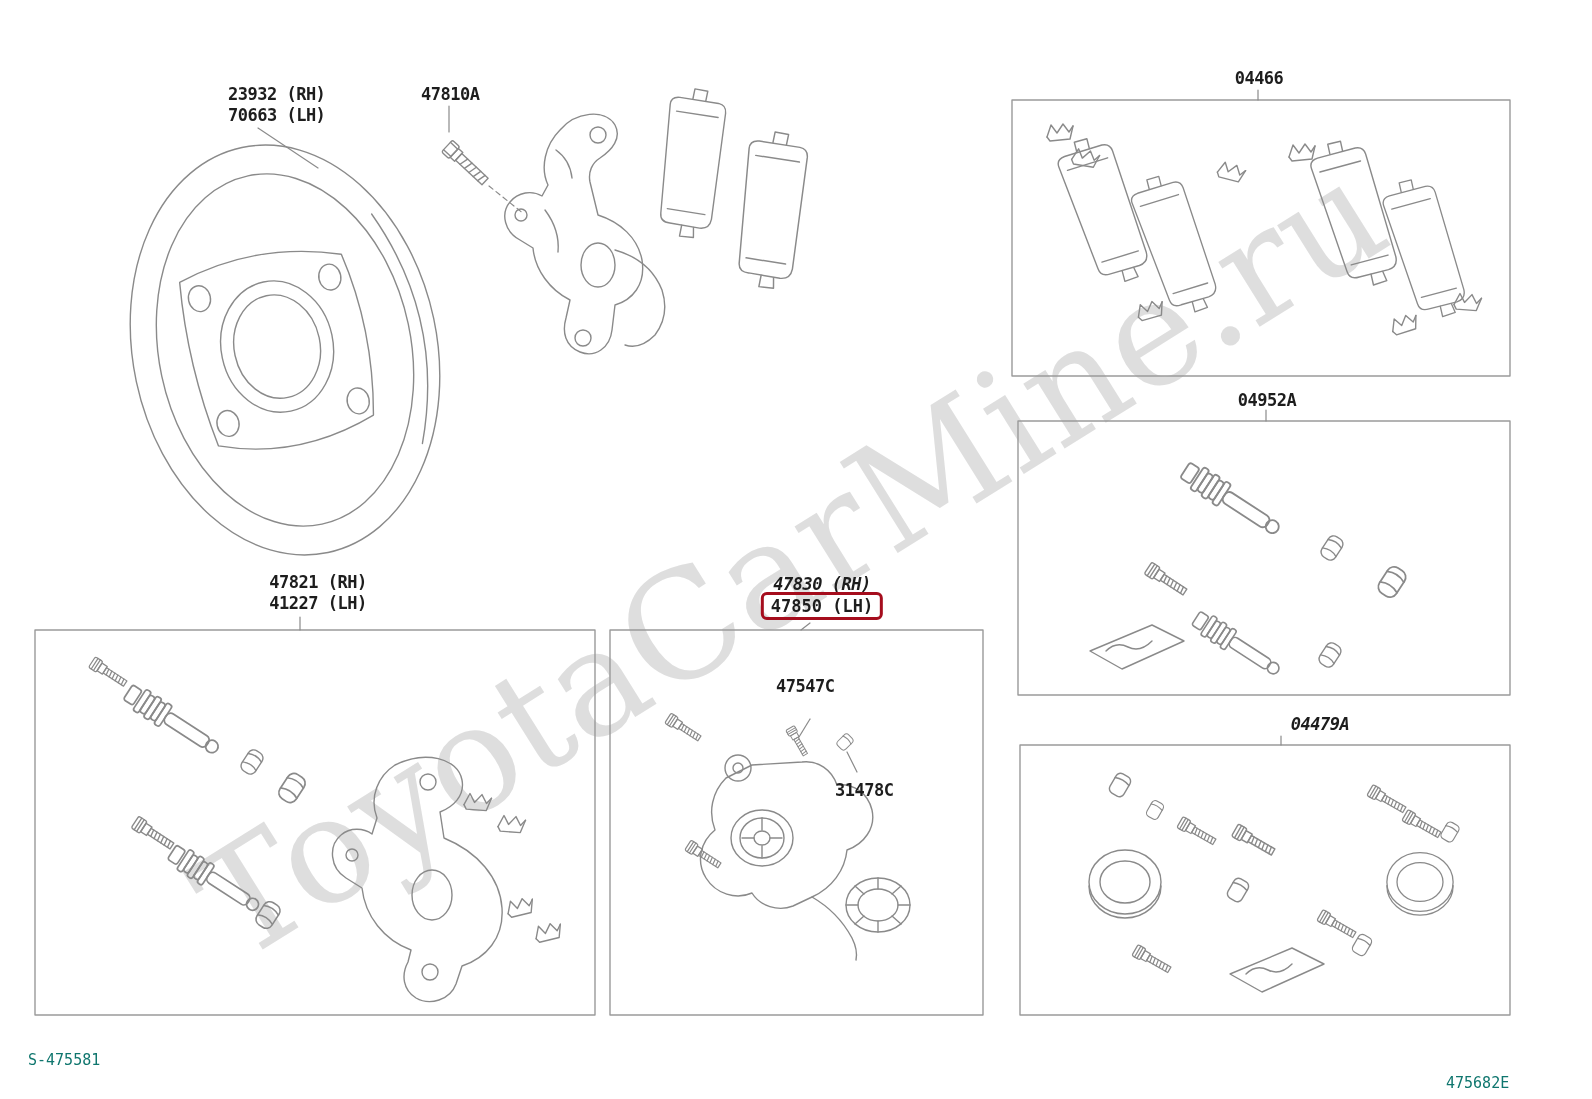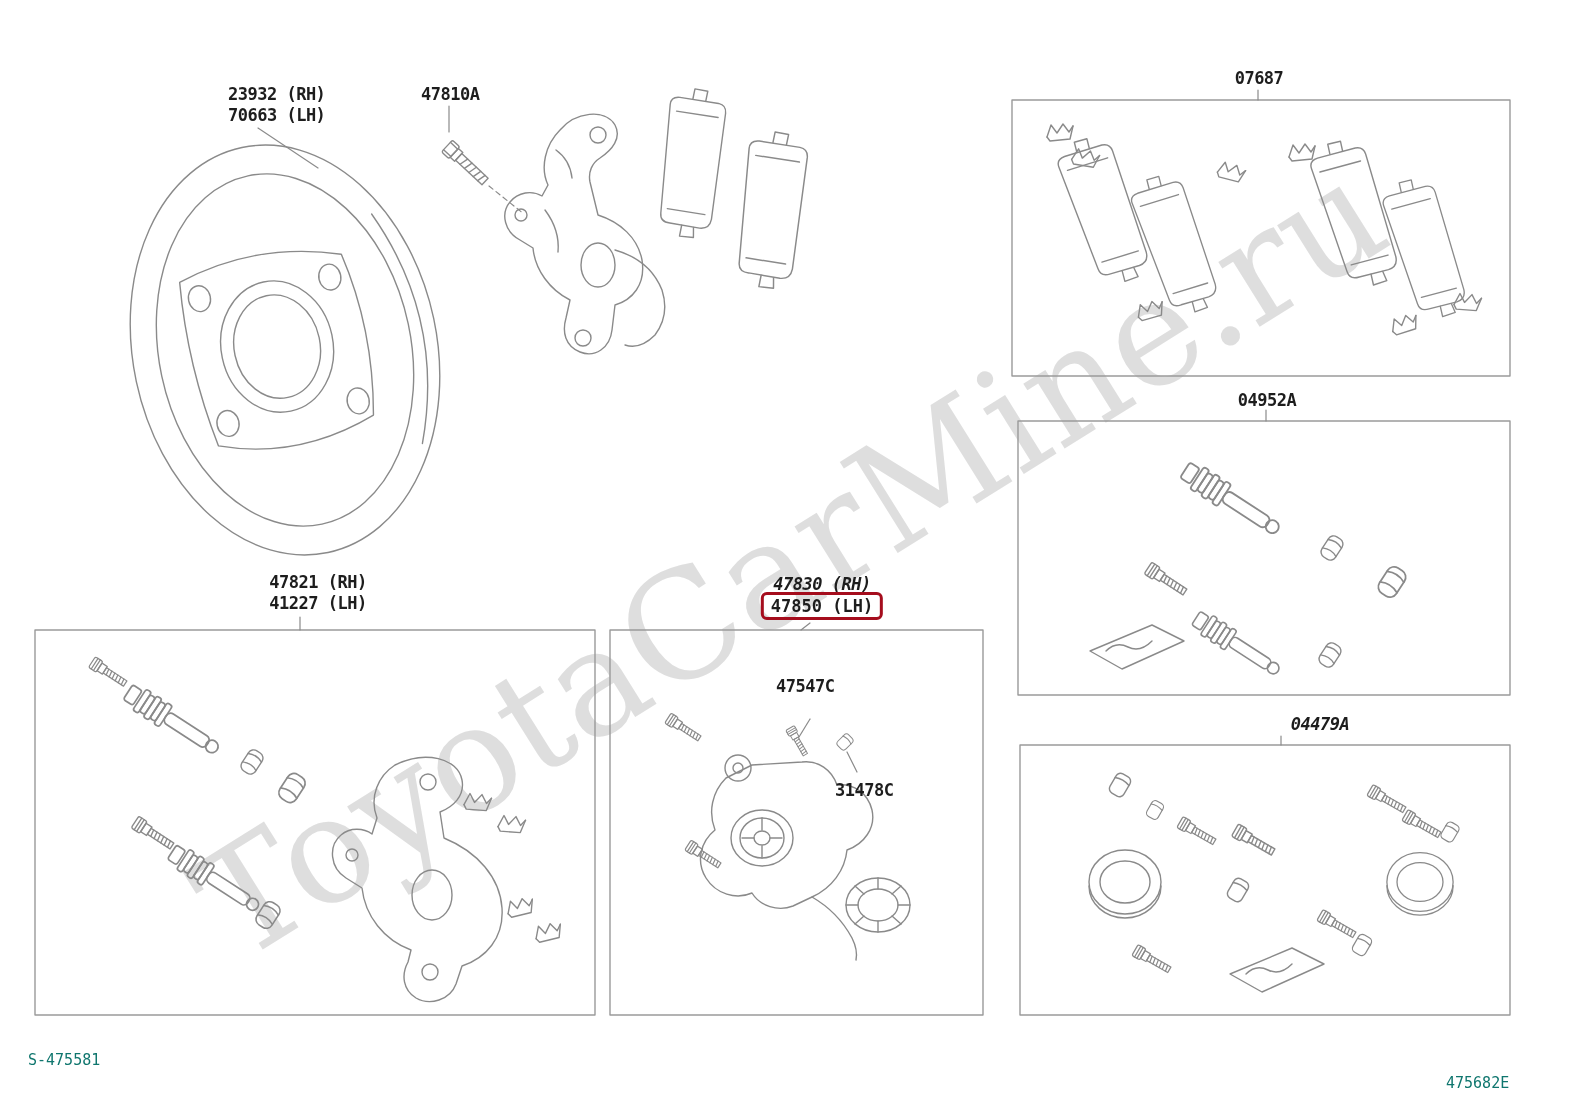--- a/index.html
+++ b/index.html
@@ -38,21 +38,21 @@
 
   <div id="watermark">ToyotaCarMine.ru</div>
 
   <div class="part-label" style="left:228px; top:84px;">
     <div>23932 (RH)</div>
     <div>70663 (LH)</div>
   </div>
 
   <div class="part-label" style="left:421px; top:84px;">47810A</div>
 
-  <div class="part-label center" style="left:1259px; top:68px;">07687</div>
+  <div class="part-label center" style="left:1259px; top:68px;">04466</div>
 
   <div class="part-label center" style="left:1267px; top:390px;">04952A</div>
 
   <div class="part-label center" style="left:1320px; top:714px;font-style:italic;">04479A</div>
 
   <div class="part-label center" style="left:318px; top:572px;">
     <div>47821 (RH)</div>
     <div>41227 (LH)</div>
   </div>
 

